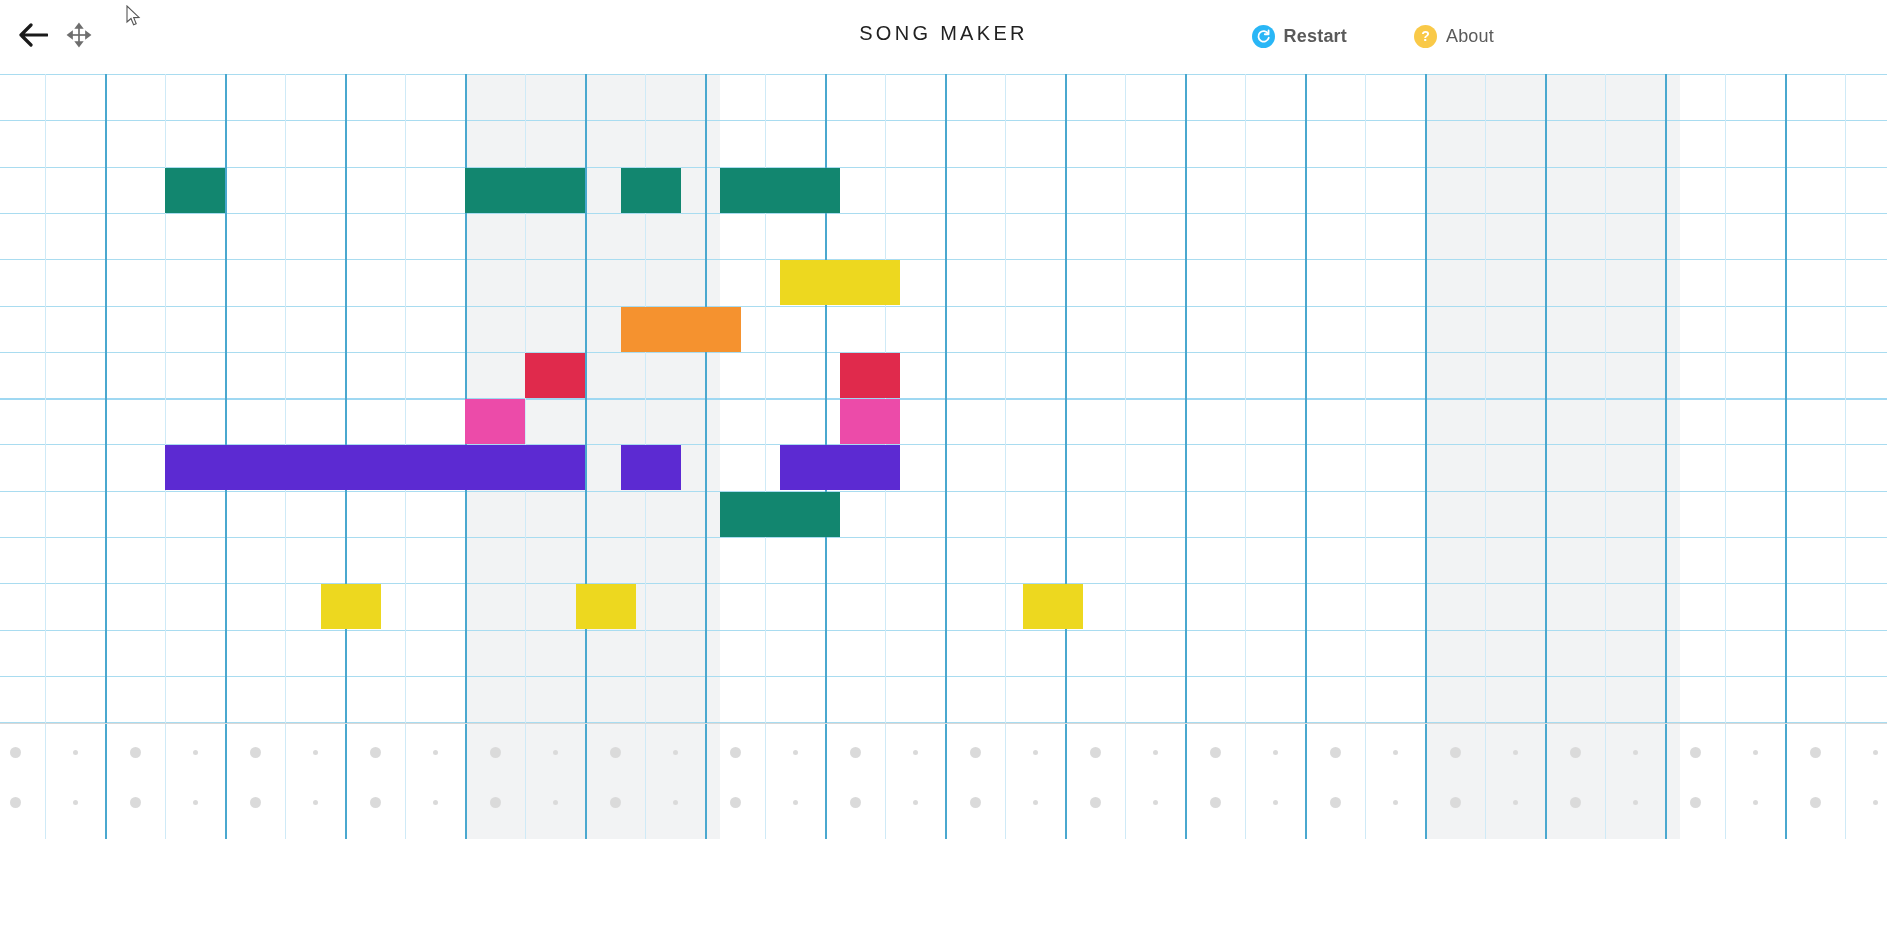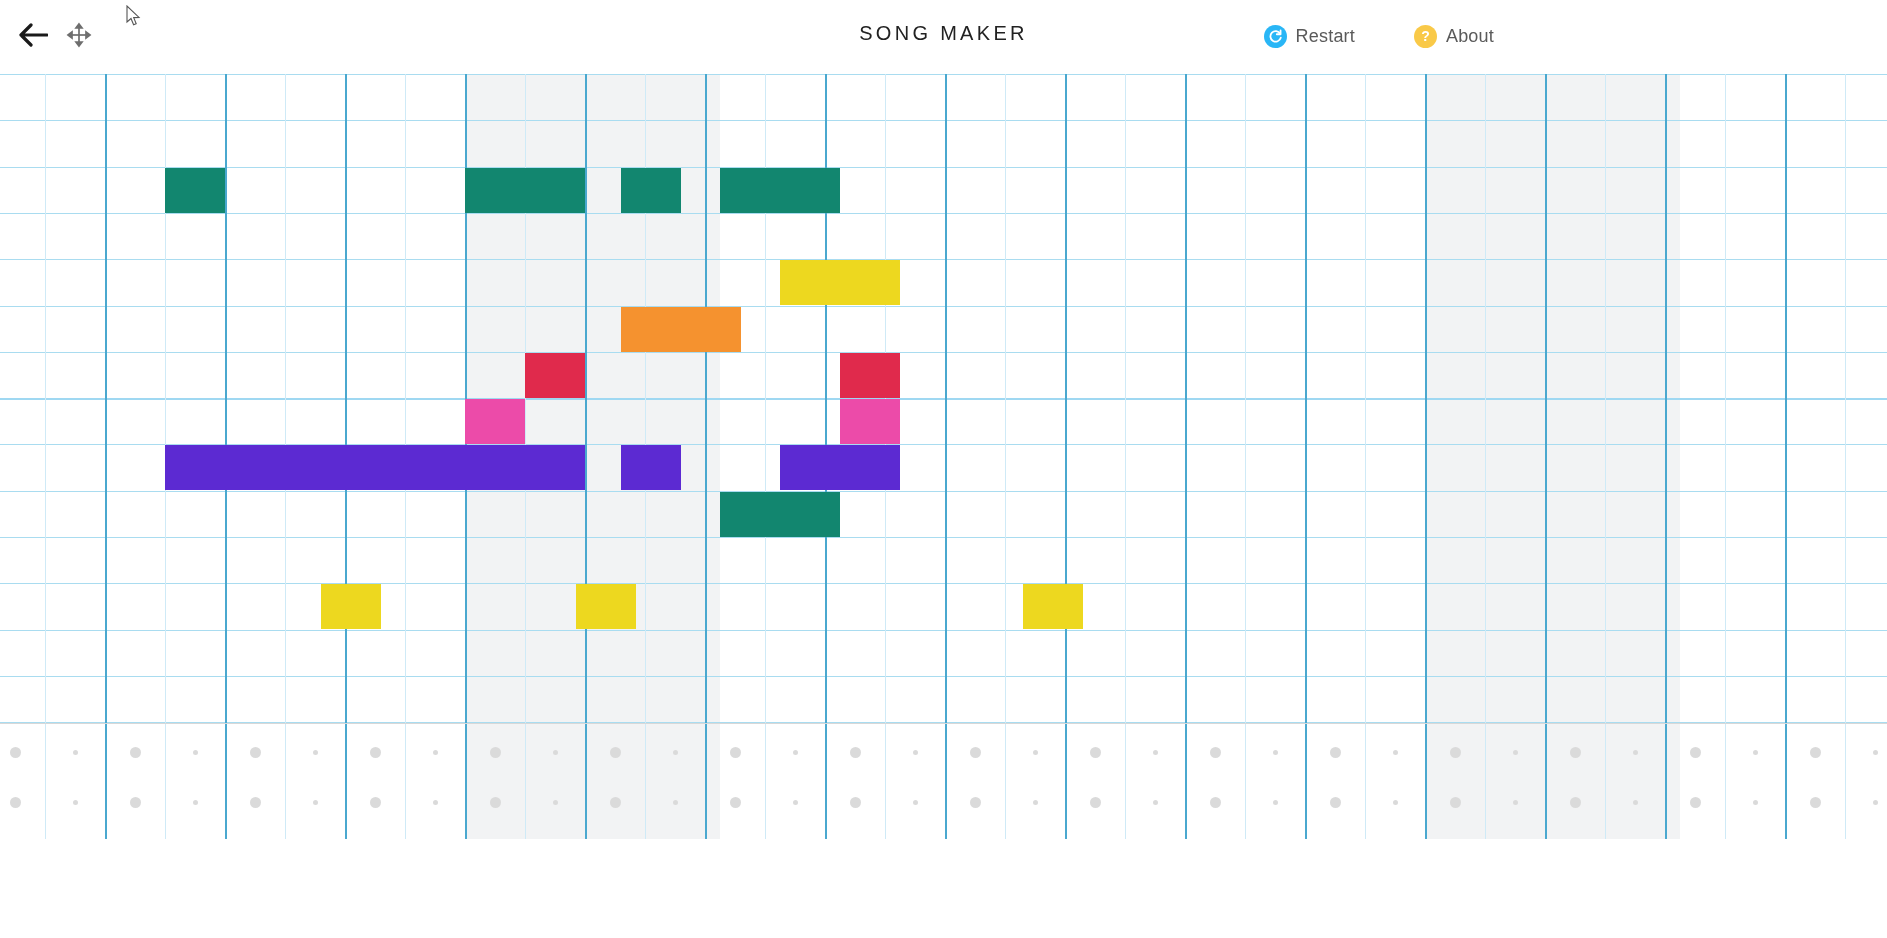--- a/index.html
+++ b/index.html
@@ -25,21 +25,21 @@
   }
   #app-title {
     position: absolute; left: 0; top: 22px; width: 1887px;
     text-align: center;
     font-size: 20px; letter-spacing: 3.3px; color: #222; font-weight: 400;
   }
   .topright-item {
     position: absolute; top: 18px; height: 36px;
     display: flex; align-items: center; gap: 9px; cursor: pointer;
   }
-  #restart-item { right: 164px; }
+  #restart-item { right: 172px; font-weight: bold; }
   #about-item   { right: 25px;  }
   .tr-circle {
     width: 23px; height: 23px; border-radius: 50%;
     display: flex; align-items: center; justify-content: center;
     color: #fff; font-size: 14px; font-weight: bold;
   }
   #restart-circle { background: #29b6f6; }
   #about-circle   { background: #f9c948; }
   .tr-label { font-size: 18px; color: #5a5a5a; letter-spacing: .2px; }
 

